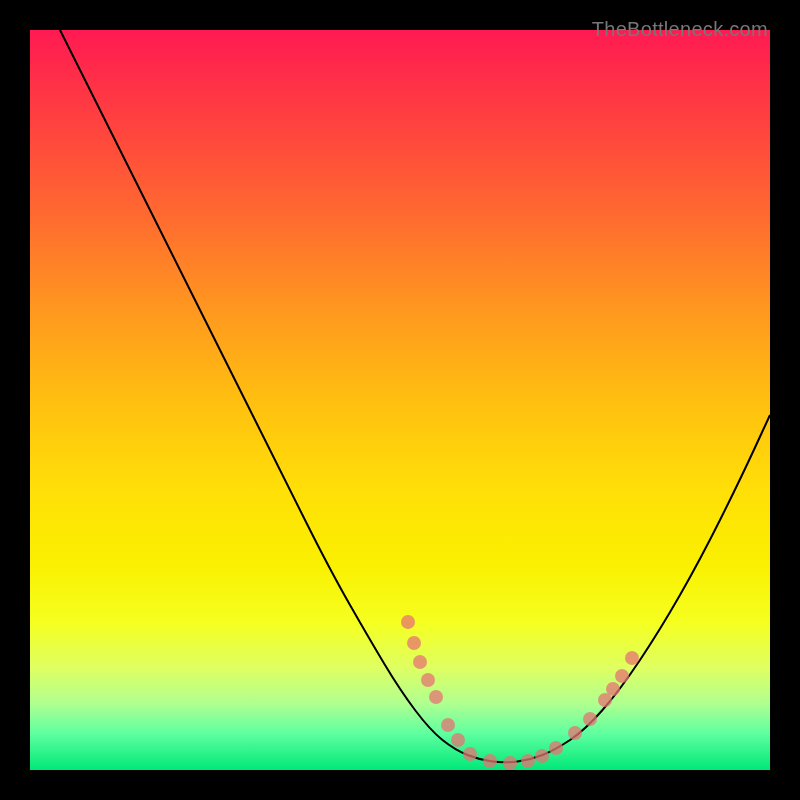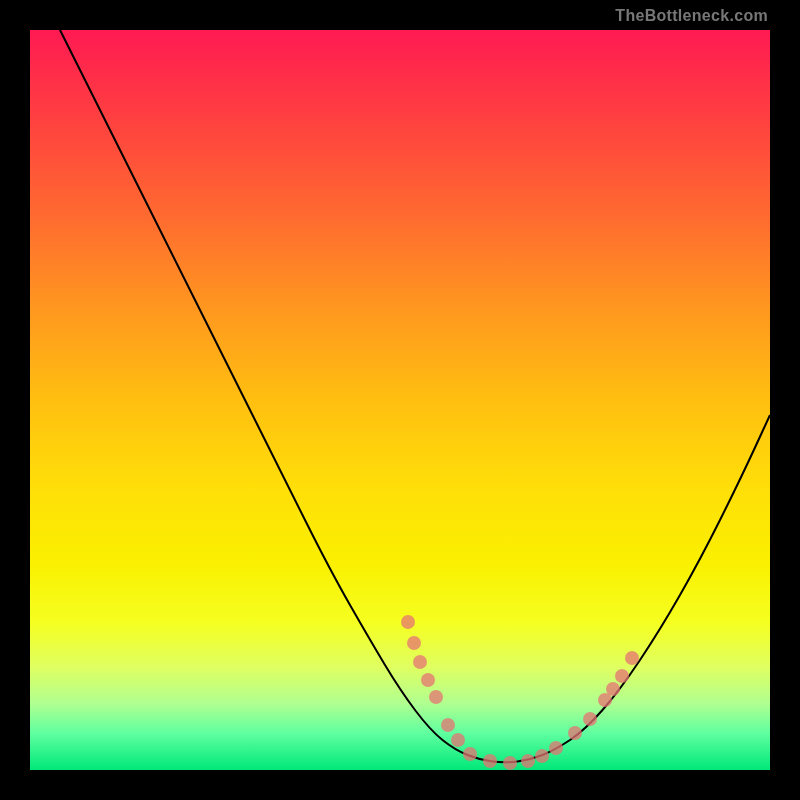--- a/index.html
+++ b/index.html
@@ -20,25 +20,25 @@
       #ffdf08 62%,
       #faf000 72%,
       #f5ff20 80%,
       #e0ff60 86%,
       #b0ff90 91%,
       #60ffa0 95%,
       #00e878 100%);
   }
   .watermark {
     position: absolute;
-    top: 7px;
+    top: 18px;
     right: 32px;
     color: #777;
-    font-size: 16px;
-    font-weight: 700;
+    font-size: 20px;
+    font-weight: 400;
     letter-spacing: 0.3px;
   }
   svg.curve { position: absolute; left: 30px; top: 30px; width: 740px; height: 740px; overflow: visible; }
   .dot { fill: #e57373; fill-opacity: 0.75; }
 </style>
 </head>
 <body>
 <div class="container">
   <div class="plot-area"></div>
   <div class="watermark">TheBottleneck.com</div>

